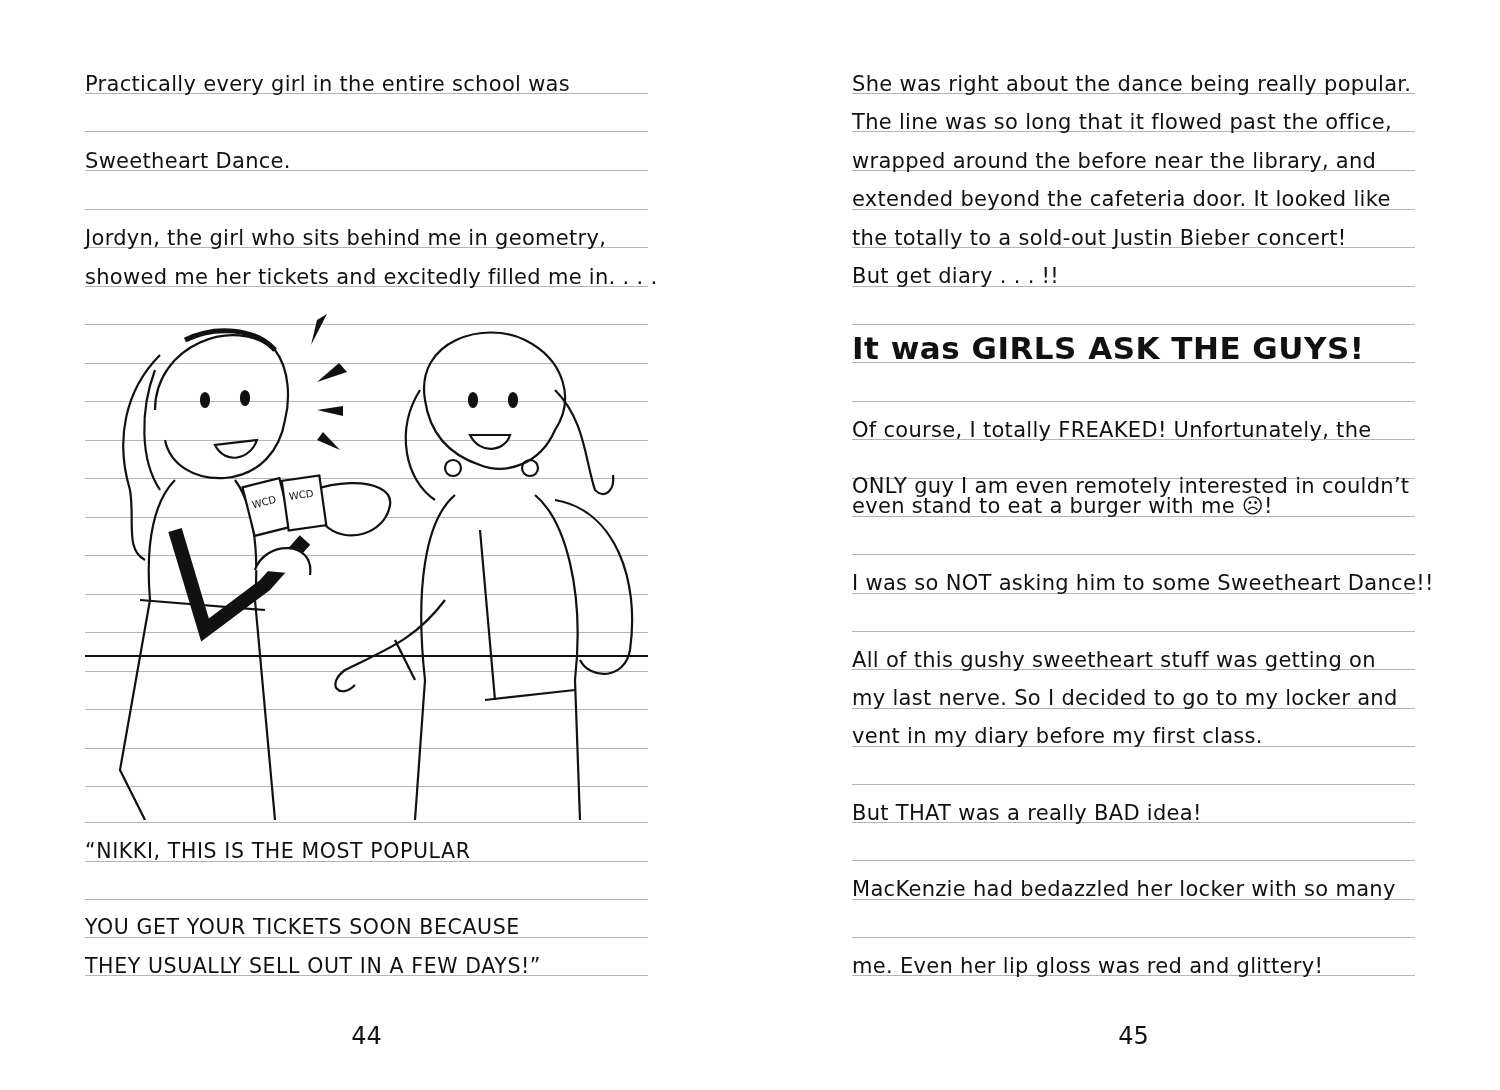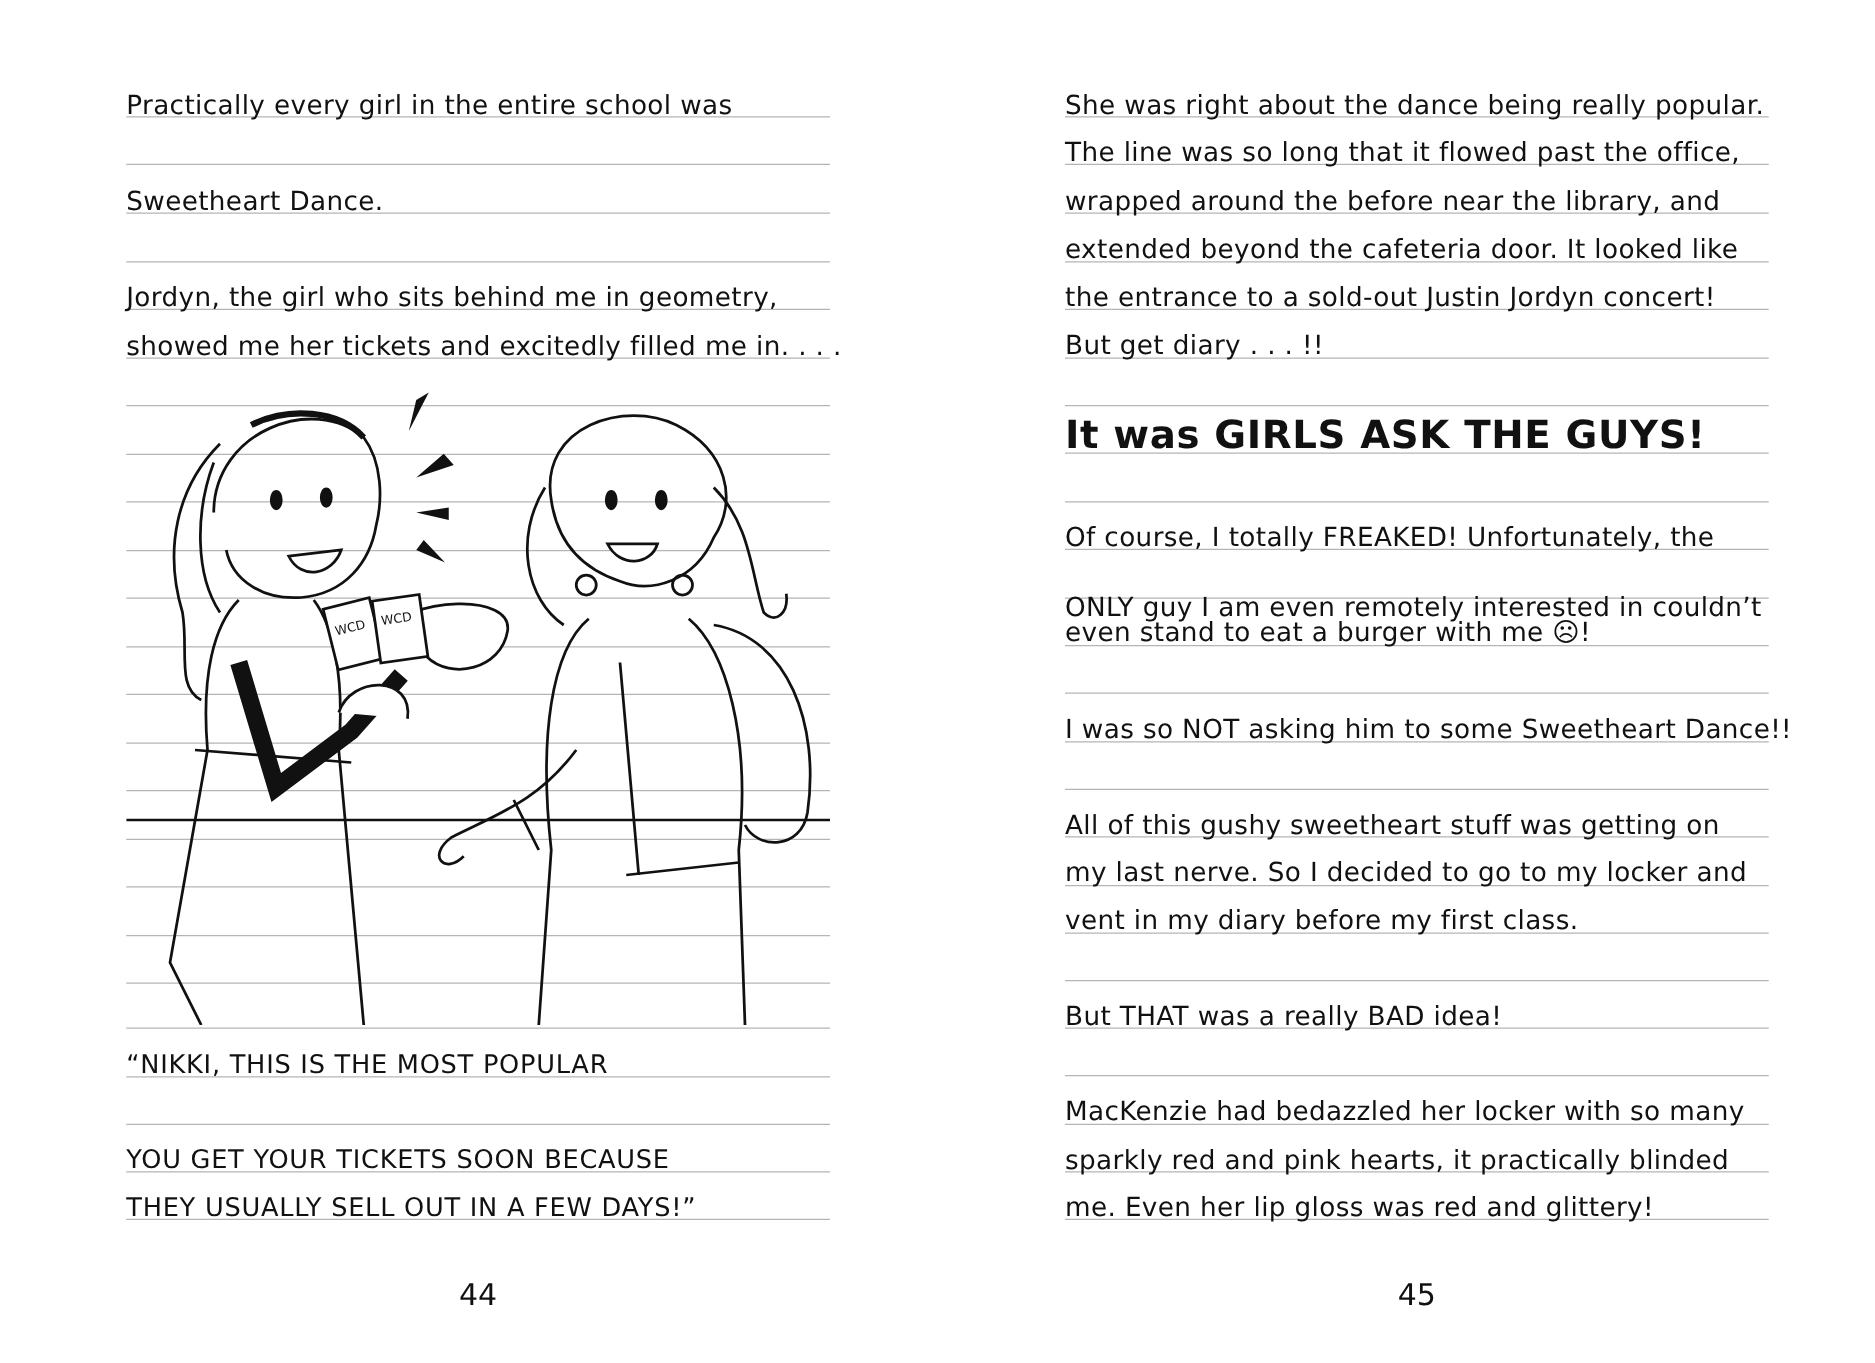--- a/index.html
+++ b/index.html
@@ -1,18 +1,18 @@
 <!DOCTYPE html>
 <html><head>
 <meta charset="utf-8">
 <style>
   html,body{margin:0;padding:0;background:#ffffff;}
   body{width:1500px;height:1090px;position:relative;overflow:hidden;font-family:"DejaVu Sans",sans-serif;color:#111;}
   .page{position:absolute;top:0;height:1090px;}
-  .page.left{left:85px;width:563px;margin-left:16px;}
+  .page.left{left:85px;width:563px;}
   .page.right{left:852px;width:563px;}
   .rule{position:absolute;left:0;width:563px;height:0;border-top:1.5px solid #b5b5b5;}
   .line{position:absolute;left:0;font-size:21px;letter-spacing:0.3px;white-space:nowrap;line-height:26px;}
   .line.center{width:563px;text-align:left;letter-spacing:0.6px;font-size:20.5px;}
   .headline{position:absolute;left:0;font-size:31px;font-weight:bold;white-space:nowrap;letter-spacing:0.5px;}
   .pagenum{position:absolute;width:563px;text-align:center;font-size:24px;top:1022px;}
   .illus{position:absolute;left:0;top:300px;width:563px;height:520px;}
 </style>
 </head>
 <body>
@@ -137,35 +137,34 @@
   <div class="rule" style="top:822px"></div>
   <div class="rule" style="top:860px"></div>
   <div class="rule" style="top:899px"></div>
   <div class="rule" style="top:937px"></div>
   <div class="rule" style="top:975px"></div>
 
   <div class="line" style="top:71px">She was right about the dance being really popular.</div>
   <div class="line" style="top:109px">The line was so long that it flowed past the office,</div>
   <div class="line" style="top:148px">wrapped around the before near the library, and</div>
   <div class="line" style="top:186px">extended beyond the cafeteria door. It looked like</div>
-  <div class="line" style="top:225px">the entrance to a sold-out Justin Jordyn concert!</div>
+  <div class="line" style="top:225px">the totally to a sold-out Justin Bieber concert!</div>
   <div class="line" style="top:263px">But get diary . . . !!</div>
 
   <div class="headline" style="top:330px">It was GIRLS ASK THE GUYS!</div>
 
   <div class="line" style="top:417px">Of course, I totally FREAKED! Unfortunately, the</div>
   <div class="line" style="top:473px">ONLY guy I am even remotely interested in couldn’t</div>
   <div class="line" style="top:493px">even stand to eat a burger with me ☹!</div>
 
   <div class="line" style="top:570px">I was so NOT asking him to some Sweetheart Dance!!</div>
 
   <div class="line" style="top:647px">All of this gushy sweetheart stuff was getting on</div>
   <div class="line" style="top:685px">my last nerve. So I decided to go to my locker and</div>
   <div class="line" style="top:723px">vent in my diary before my first class.</div>
 
   <div class="line" style="top:800px">But THAT was a really BAD idea!</div>
 
   <div class="line" style="top:876px">MacKenzie had bedazzled her locker with so many</div>
-  <div class="line" style="top:915px">sparkly red and pink hearts, it practically blinded</div>
   <div class="line" style="top:953px">me. Even her lip gloss was red and glittery!</div>
 
   <div class="pagenum">45</div>
 </div>
 
 </body></html>

